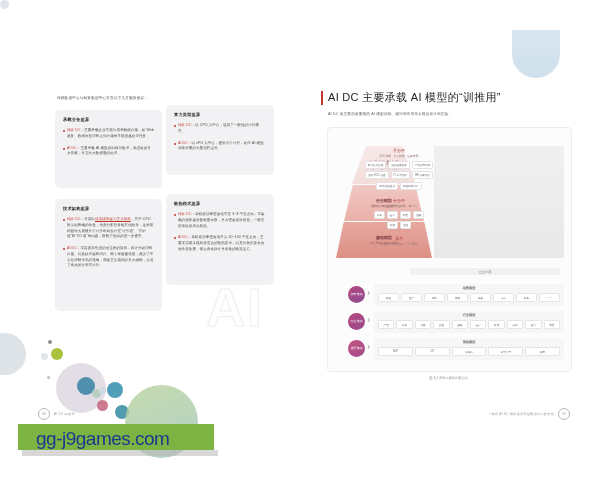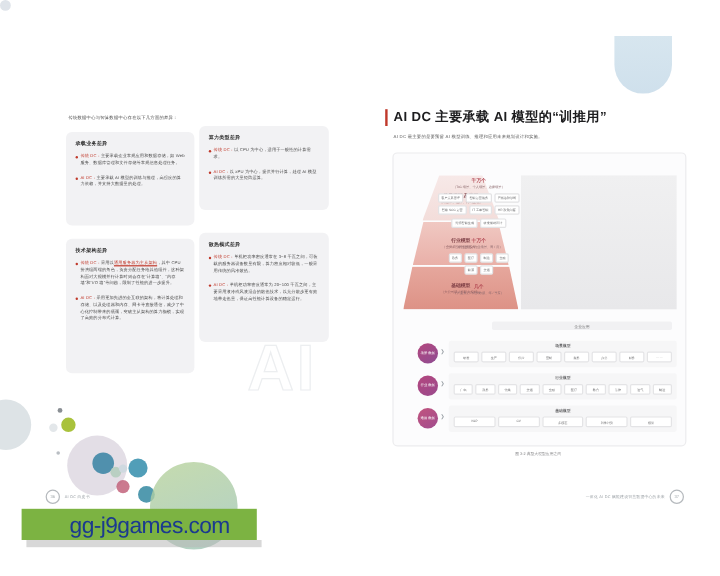--- a/index.html
+++ b/index.html
@@ -54,21 +54,21 @@
      font-family:"Liberation Sans",sans-serif;}
 
   .footer-left{position:absolute;left:38px;top:408px;display:flex;align-items:center;gap:4px;}
   .pagenum{width:10px;height:10px;border-radius:50%;border:.6px solid #b5b9bd;
            display:flex;align-items:center;justify-content:center;font-size:3.4px;color:#9aa0a5;}
   .footer-left-txt{font-size:3.2px;color:#9aa0a5;letter-spacing:.2px;}
 
   
   .right-page{position:absolute;left:300px;top:0;width:300px;height:480px;}
   .h-rule{position:absolute;left:321px;top:91px;width:2.4px;height:14px;background:#c0392b;}
-  .h-title{position:absolute;left:328px;top:90px;font-size:11px;font-weight:bold;color:#1d1d1f;
+  .h-title{position:absolute;left:328px;top:90px;font-size:11px;font-weight:normal;color:#1d1d1f;
            letter-spacing:.3px;white-space:nowrap;}
   .h-sub{position:absolute;left:328px;top:112px;font-size:3.6px;color:#5a5a5a;letter-spacing:.2px;}
 
   .figure{position:absolute;left:327px;top:127px;width:243px;height:243px;
           background:#fcfcfd;border:.6px solid #ececee;border-radius:4px;}
 
   
   .pyr-wrap{position:absolute;left:6px;top:12px;width:232px;height:122px;}
   .pyr-layer{position:absolute;display:flex;align-items:center;justify-content:center;
              flex-direction:column;color:#7a3b42;text-align:center;}
@@ -115,21 +115,21 @@
 
   .fig-cap{position:absolute;left:327px;top:376px;width:243px;text-align:center;
            font-size:3.2px;color:#8a8a8c;}
   .footer-right{position:absolute;right:30px;top:408px;display:flex;align-items:center;gap:4px;}
   .footer-right-txt{font-size:3.2px;color:#9aa0a5;letter-spacing:.2px;}
 
   
   .wm-band{position:absolute;left:18px;top:424px;width:196px;height:26px;background:#7cb342;}
   .wm-shadow{position:absolute;left:22px;top:450px;width:196px;height:6px;background:#b8b8b8;opacity:.55;}
   .wm-text{position:absolute;left:36px;top:428px;font-size:19px;color:#1b3a8f;
-           letter-spacing:-.5px;font-family:"Liberation Sans",sans-serif;margin-left:22px;}
+           letter-spacing:-.5px;font-family:"Liberation Sans",sans-serif;}
 </style>
 </head>
 <body>
 
 <div class="page">
 
   <div class="blob blob-tr"></div>
   <div class="dot-tr"></div>
   <div class="halfc-l"></div>
   <div class="blob dot-a"></div>

